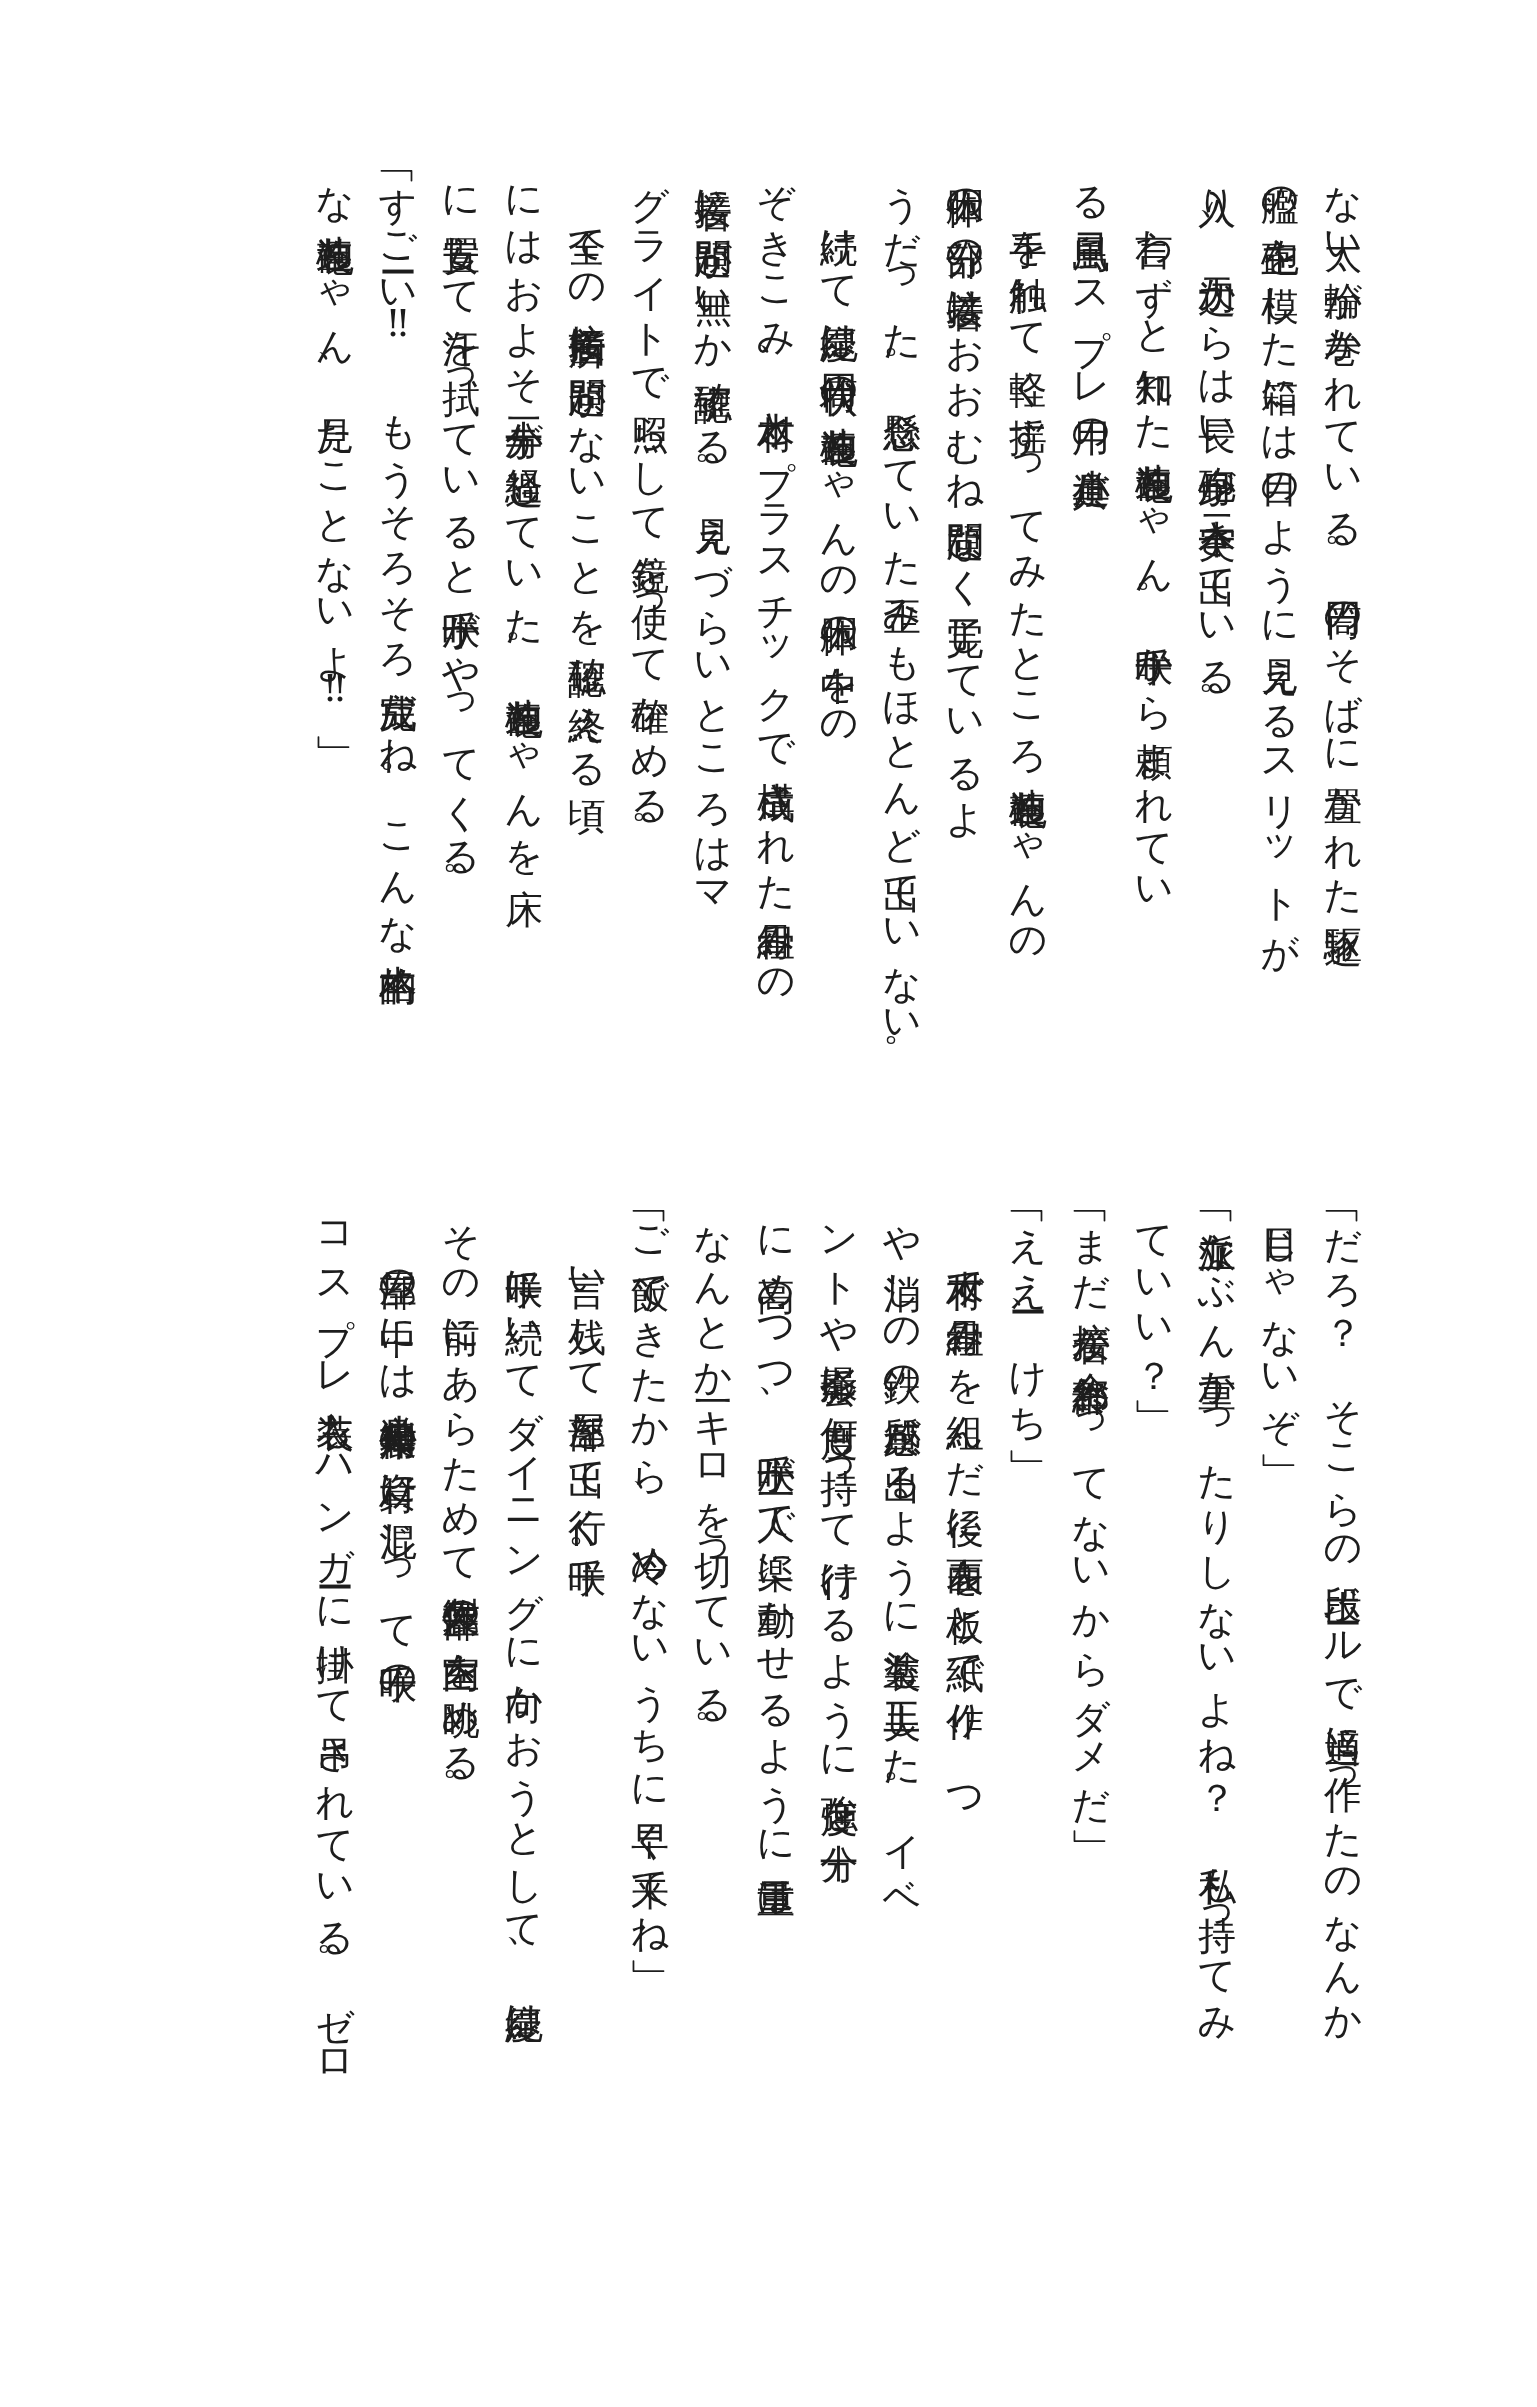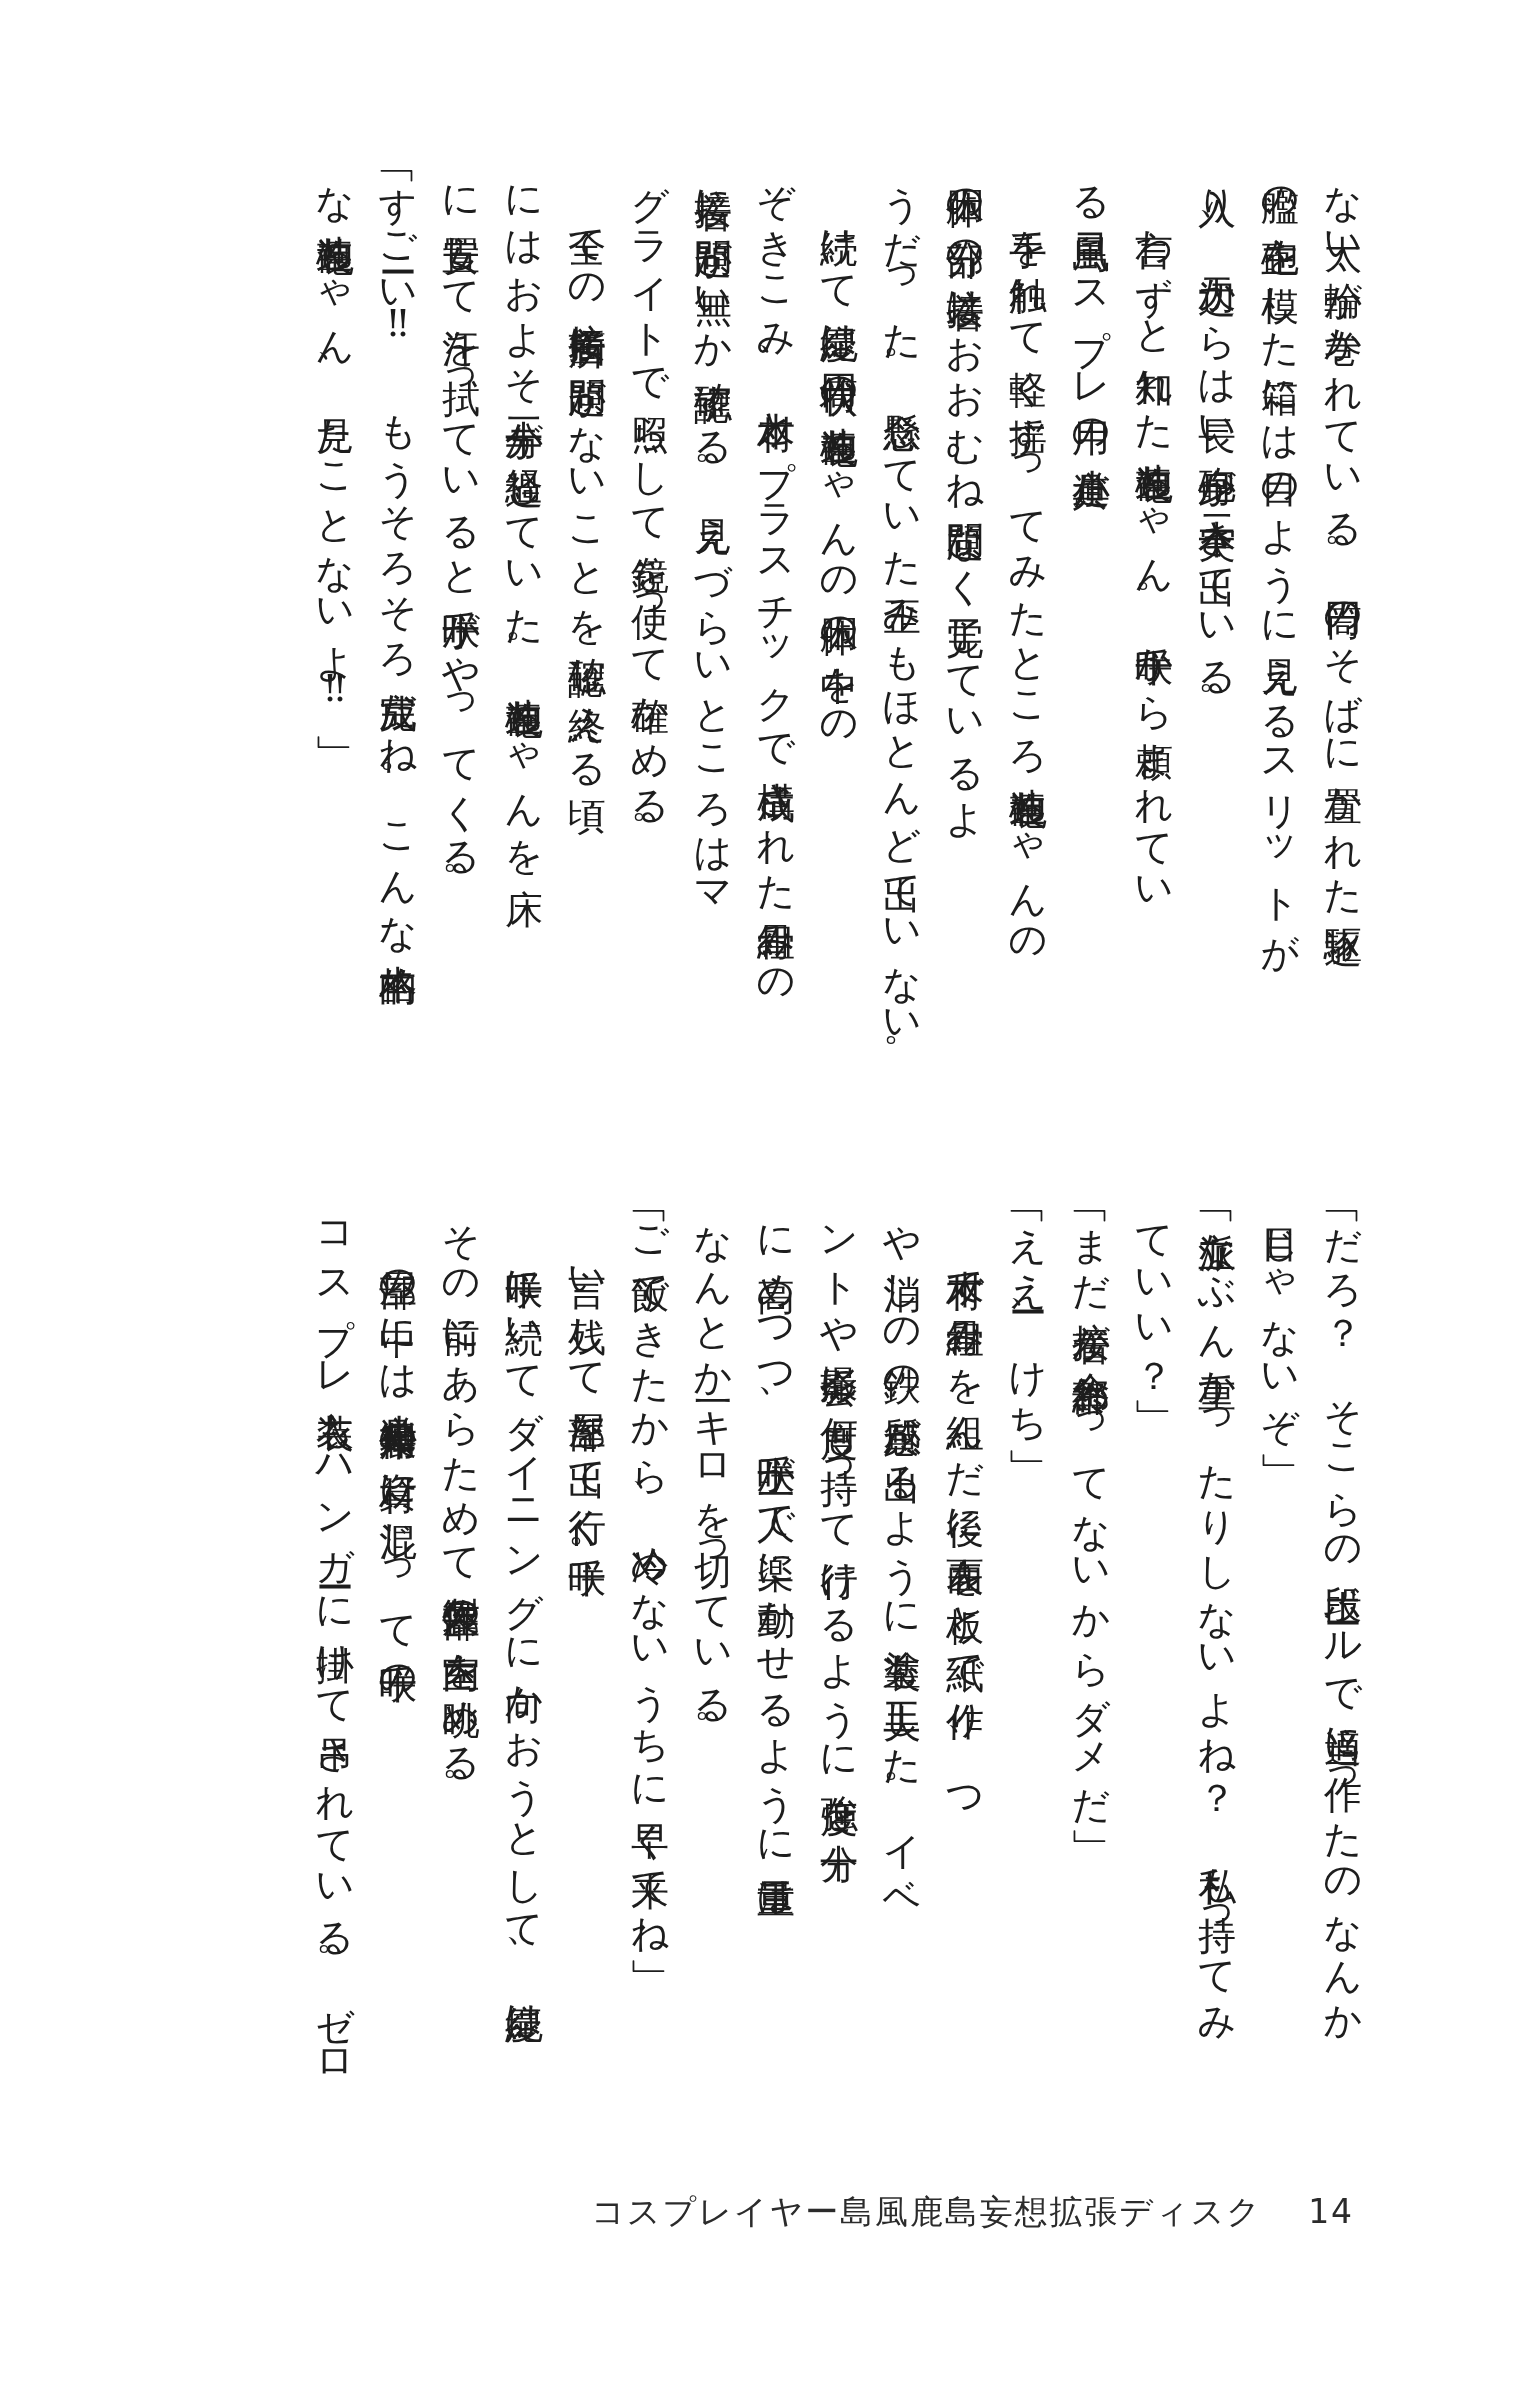--- a/index.html
+++ b/index.html
@@ -82,18 +82,15 @@
       <div class="line">に高めつつ、千咲が一人で楽に動かせるように重量は</div>
       <div class="line">なんとか一キロを切っている。</div>
       <div class="line">「ご飯できたから、冷めないうちに早く来てね」</div>
       <div class="line indent">言い残して部屋を出て行く千咲。</div>
       <div class="line indent">千咲に続いてダイニングに向かおうとして、慶紀は</div>
       <div class="line">その前にあらためて製作部屋の室内を眺める。</div>
       <div class="line indent">部屋の中には小道具製作用の資材に混じって千咲の</div>
       <div class="line">コスプレ衣装もハンガーに掛けて吊されている。ゼロ</div>
     </div>
 
-  <div class="footer">
-    <span class="title">コスプレイヤー島風鹿島妄想拡張ディスク</span><span class="num">14</span>
-  </div>
 
 </div>
 
 
 </body></html>

